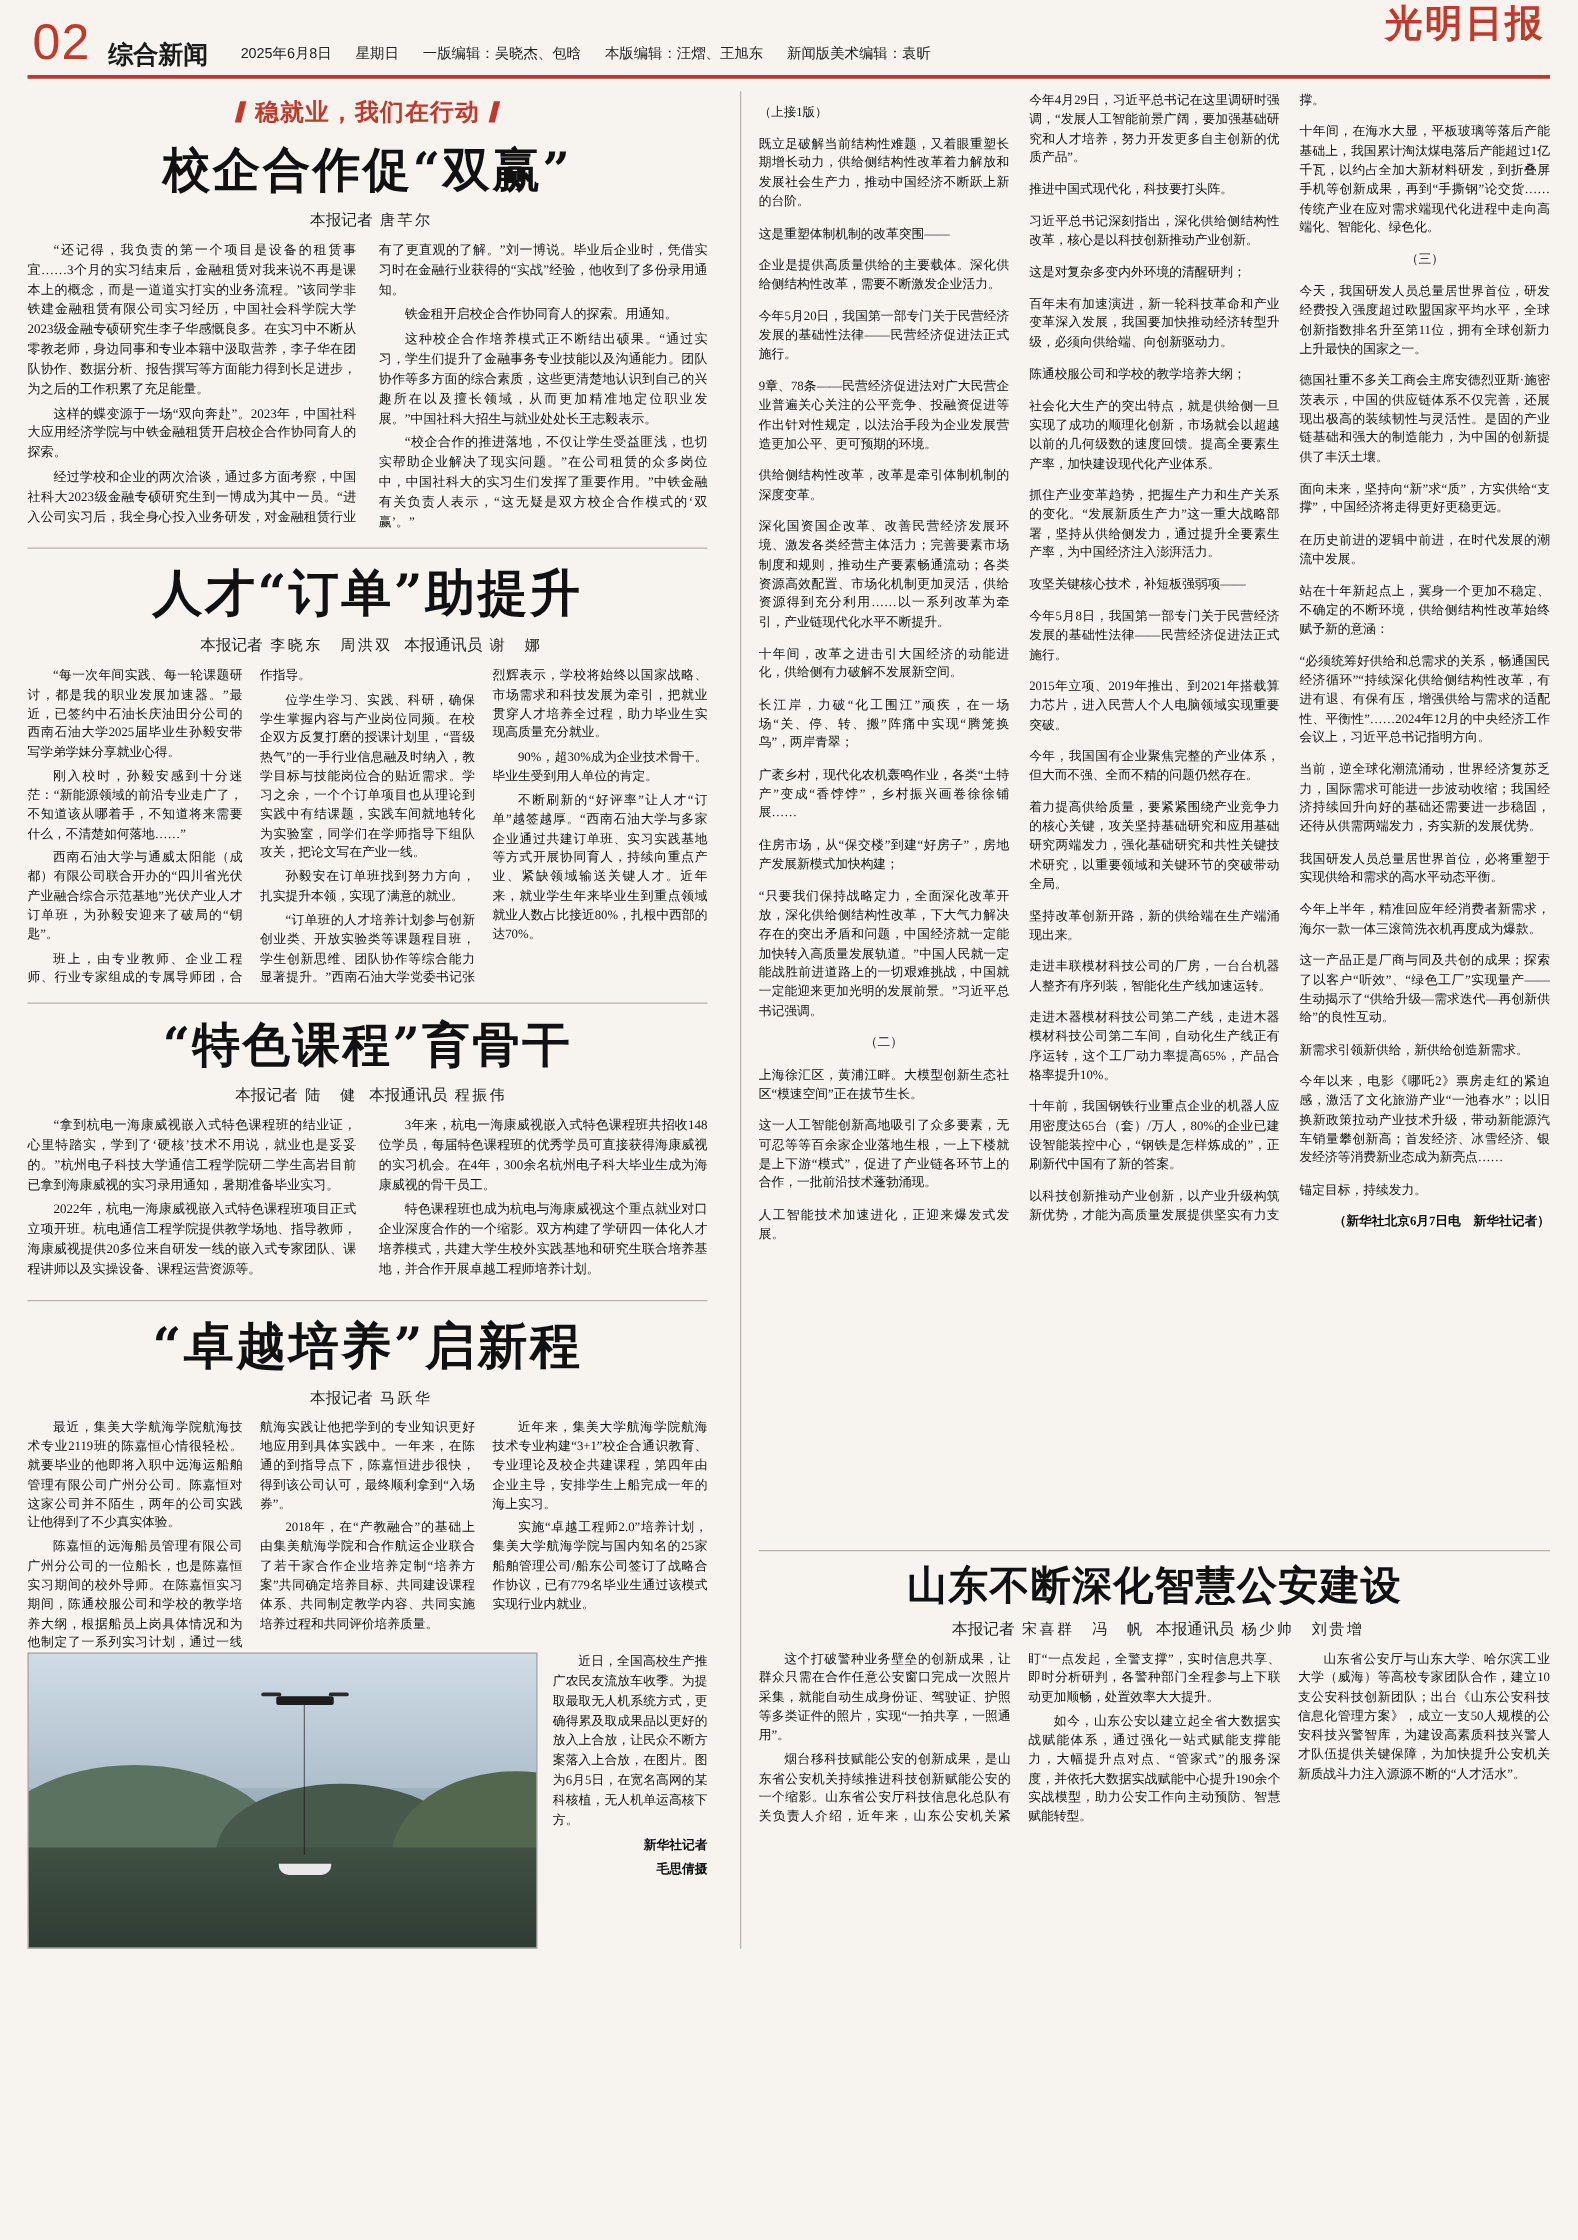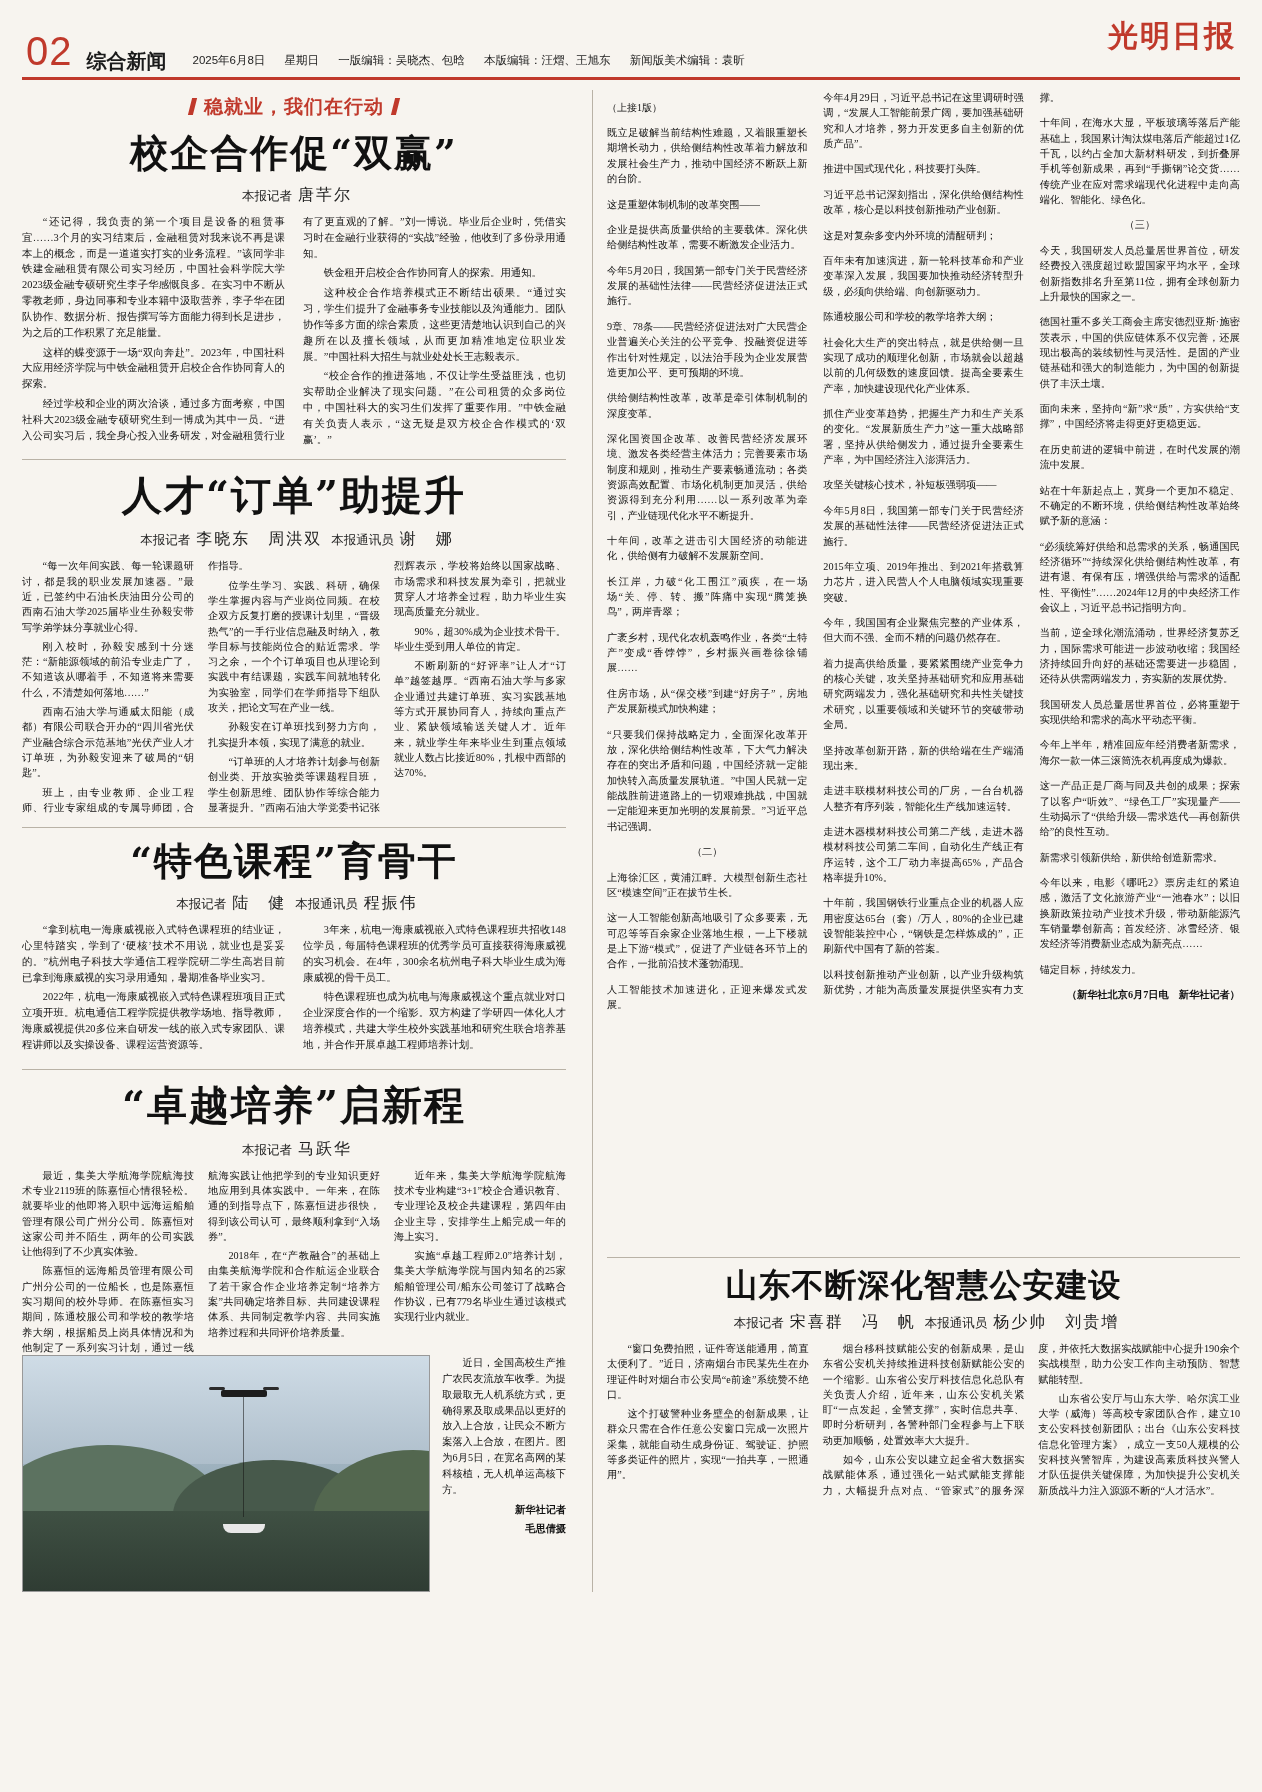--- a/index.html
+++ b/index.html
@@ -6,21 +6,21 @@
   body{
     width:1262px;height:1792px;
     background:#f7f4ef;
     font-family:"Liberation Serif","DejaVu Serif",serif;
     color:#111;
     position:relative;
     overflow:hidden;
   }
   .page{
     position:absolute;inset:0;
-    padding:17px 22px;
+    padding:0 22px;
     box-sizing:border-box;
   }
   
   .masthead{
     display:flex;align-items:flex-end;
     padding:14px 4px 6px 4px;
     border-bottom:3px solid #c0392b;
     position:relative;
   }
   .pageno{
@@ -70,21 +70,21 @@
   h1.head{
     text-align:center;font-size:38px;font-weight:bold;
     margin:8px 0 6px;letter-spacing:2px;
     font-family:"DejaVu Serif",serif;
   }
   h1.head.lg{font-size:40px;}
   .byline{
     text-align:center;font-size:12.5px;margin-bottom:8px;color:#222;
   }
   .byline em{font-style:normal;margin:0 6px;}
-  .byline .name{font-size:16px;letter-spacing:2px;}
+  .byline .name{font-size:12px;letter-spacing:2px;}
   hr.rule{
     border:0;border-top:1px solid #b9b2a6;margin:12px 0 4px;
   }
   
   .two-col{
     column-count:2;column-gap:18px;
     font-size:10.4px;line-height:1.52;text-align:justify;
     color:#151515;
   }
   .three-col{
@@ -314,21 +314,20 @@
 
       <hr class="rule">
 
       <div class="bottom-right">
         <h2>山东不断深化智慧公安建设</h2>
         <div class="byline">
           <em>本报记者</em><span class="name">宋喜群　冯　帆</span>
           <em>本报通讯员</em><span class="name">杨少帅　刘贵增</span>
         </div>
         <div class="three-col">
-          <p>“窗口免费拍照，证件寄送能通用，简直太便利了。”近日，济南烟台市民某先生在办理证件时对烟台市公安局“e前途”系统赞不绝口。</p>
           <p>这个打破警种业务壁垒的创新成果，让群众只需在合作任意公安窗口完成一次照片采集，就能自动生成身份证、驾驶证、护照等多类证件的照片，实现“一拍共享，一照通用”。</p>
           <p>烟台移科技赋能公安的创新成果，是山东省公安机关持续推进科技创新赋能公安的一个缩影。山东省公安厅科技信息化总队有关负责人介绍，近年来，山东公安机关紧盯“一点发起，全警支撑”，实时信息共享、即时分析研判，各警种部门全程参与上下联动更加顺畅，处置效率大大提升。</p>
           <p>如今，山东公安以建立起全省大数据实战赋能体系，通过强化一站式赋能支撑能力，大幅提升点对点、“管家式”的服务深度，并依托大数据实战赋能中心提升190余个实战模型，助力公安工作向主动预防、智慧赋能转型。</p>
           <p>山东省公安厅与山东大学、哈尔滨工业大学（威海）等高校专家团队合作，建立10支公安科技创新团队；出台《山东公安科技信息化管理方案》，成立一支50人规模的公安科技兴警智库，为建设高素质科技兴警人才队伍提供关键保障，为加快提升公安机关新质战斗力注入源源不断的“人才活水”。</p>
         </div>
       </div>
 
     </div>
   </div>
 </div>

